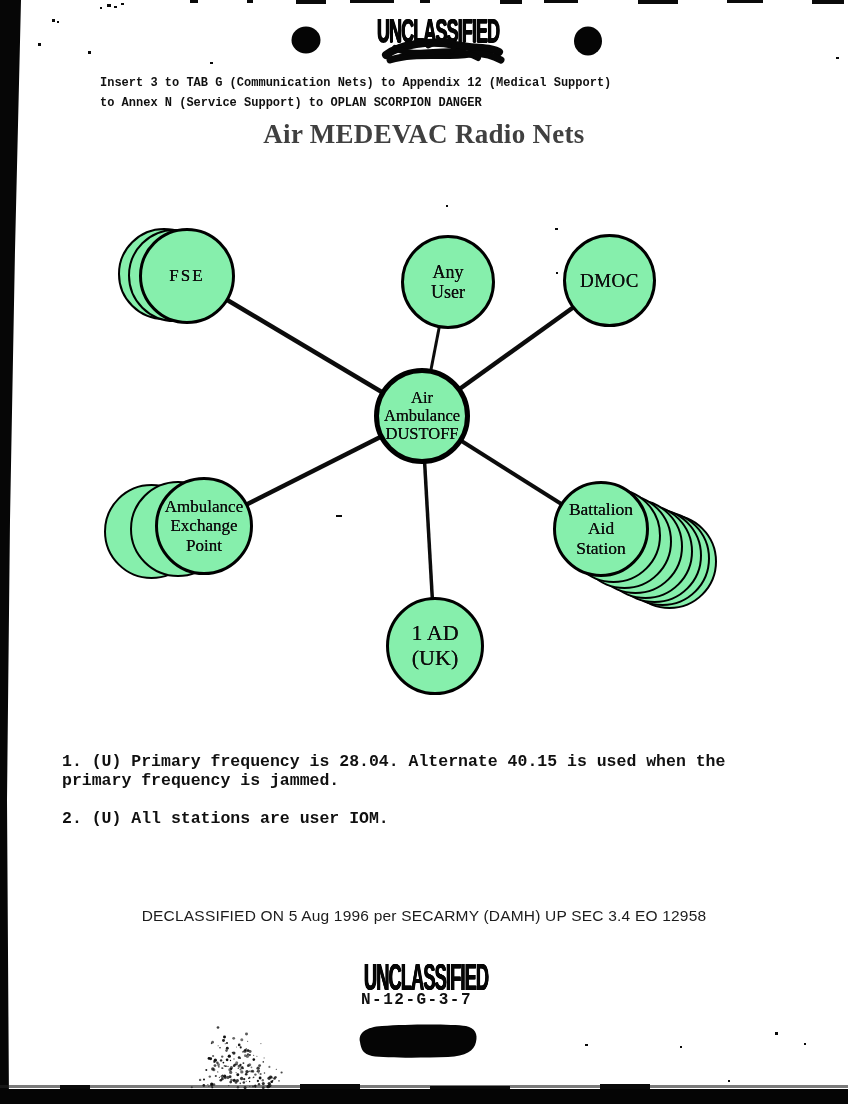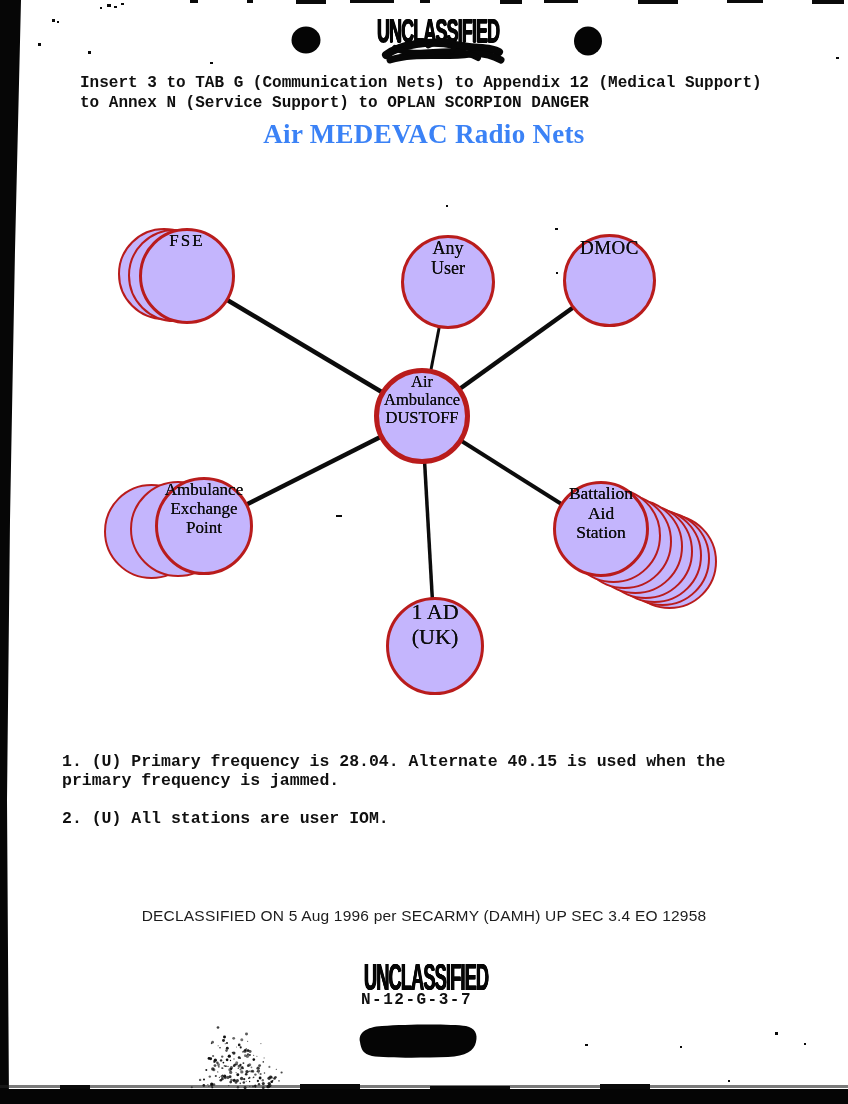--- a/index.html
+++ b/index.html
@@ -8,45 +8,45 @@
     overflow:hidden;color:#0d0d0d;
     font-family:"Liberation Serif", serif;
   }
   .abs{position:absolute;}
   svg.layer{position:absolute;left:0;top:0;width:848px;height:1104px;pointer-events:none;}
   .links-layer{z-index:1;}
   .artifact-layer{z-index:6;}
 
   
   .circle{
-    position:absolute;box-sizing:border-box;border:3px solid #b91c1c;border-radius:50%;
-    background:#c4b5fd;z-index:2;display:flex;justify-content:center;
+    position:absolute;box-sizing:border-box;border:3px solid #000000;border-radius:50%;
+    background:#86efac;z-index:2;display:flex;align-items:center;justify-content:center;
   }
   .stack{border-width:2.6px;}
   .node-label{
     white-space:pre-line;text-align:center;font-family:"Liberation Serif",serif;
     font-size:17px;line-height:1.12;color:#0d0d0d;text-shadow:0 0 .5px #0d0d0d;
   }
   .node-center{border-width:5px;}
   .node-center .node-label{font-size:16.5px;line-height:1.1;}
   .node-fse .node-label{letter-spacing:2px;font-size:17px;}
   .node-anyuser .node-label{font-size:18px;}
   .node-dmoc .node-label{font-size:19px;letter-spacing:.5px;}
   .node-bas .node-label{font-size:17.5px;}
   .node-1ad .node-label{font-size:22px;}
 
   
   .typewriter{
     font-family:"Liberation Mono","DejaVu Sans Mono",monospace;font-weight:700;color:#101010;
     white-space:pre-line;
   }
-  .header-text{left:80px;top:73px;font-size:16px;line-height:20px;z-index:3;}
+  .header-text{left:100px;top:73px;font-size:12px;line-height:20px;z-index:3;}
   .doc-title{
     left:0;right:0;top:119px;margin:0;text-align:center;z-index:3;
-    font-family:"Liberation Serif",serif;font-weight:700;font-size:27px;color:#3b82f6;
+    font-family:"Liberation Serif",serif;font-weight:700;font-size:27px;color:#404040;
     letter-spacing:.3px;
   }
   .notes{left:62px;top:752px;z-index:3;}
   .notes p{margin:0 0 19px 0;font-size:16.5px;line-height:19px;}
   .declass{
     left:0;right:0;top:907px;text-align:center;z-index:3;
     font-family:"Liberation Sans",sans-serif;font-size:15.5px;color:#1c1c1c;letter-spacing:.2px;
   }
   .stamp{
     font-family:"Liberation Sans",sans-serif;font-weight:700;color:#050505;z-index:3;

